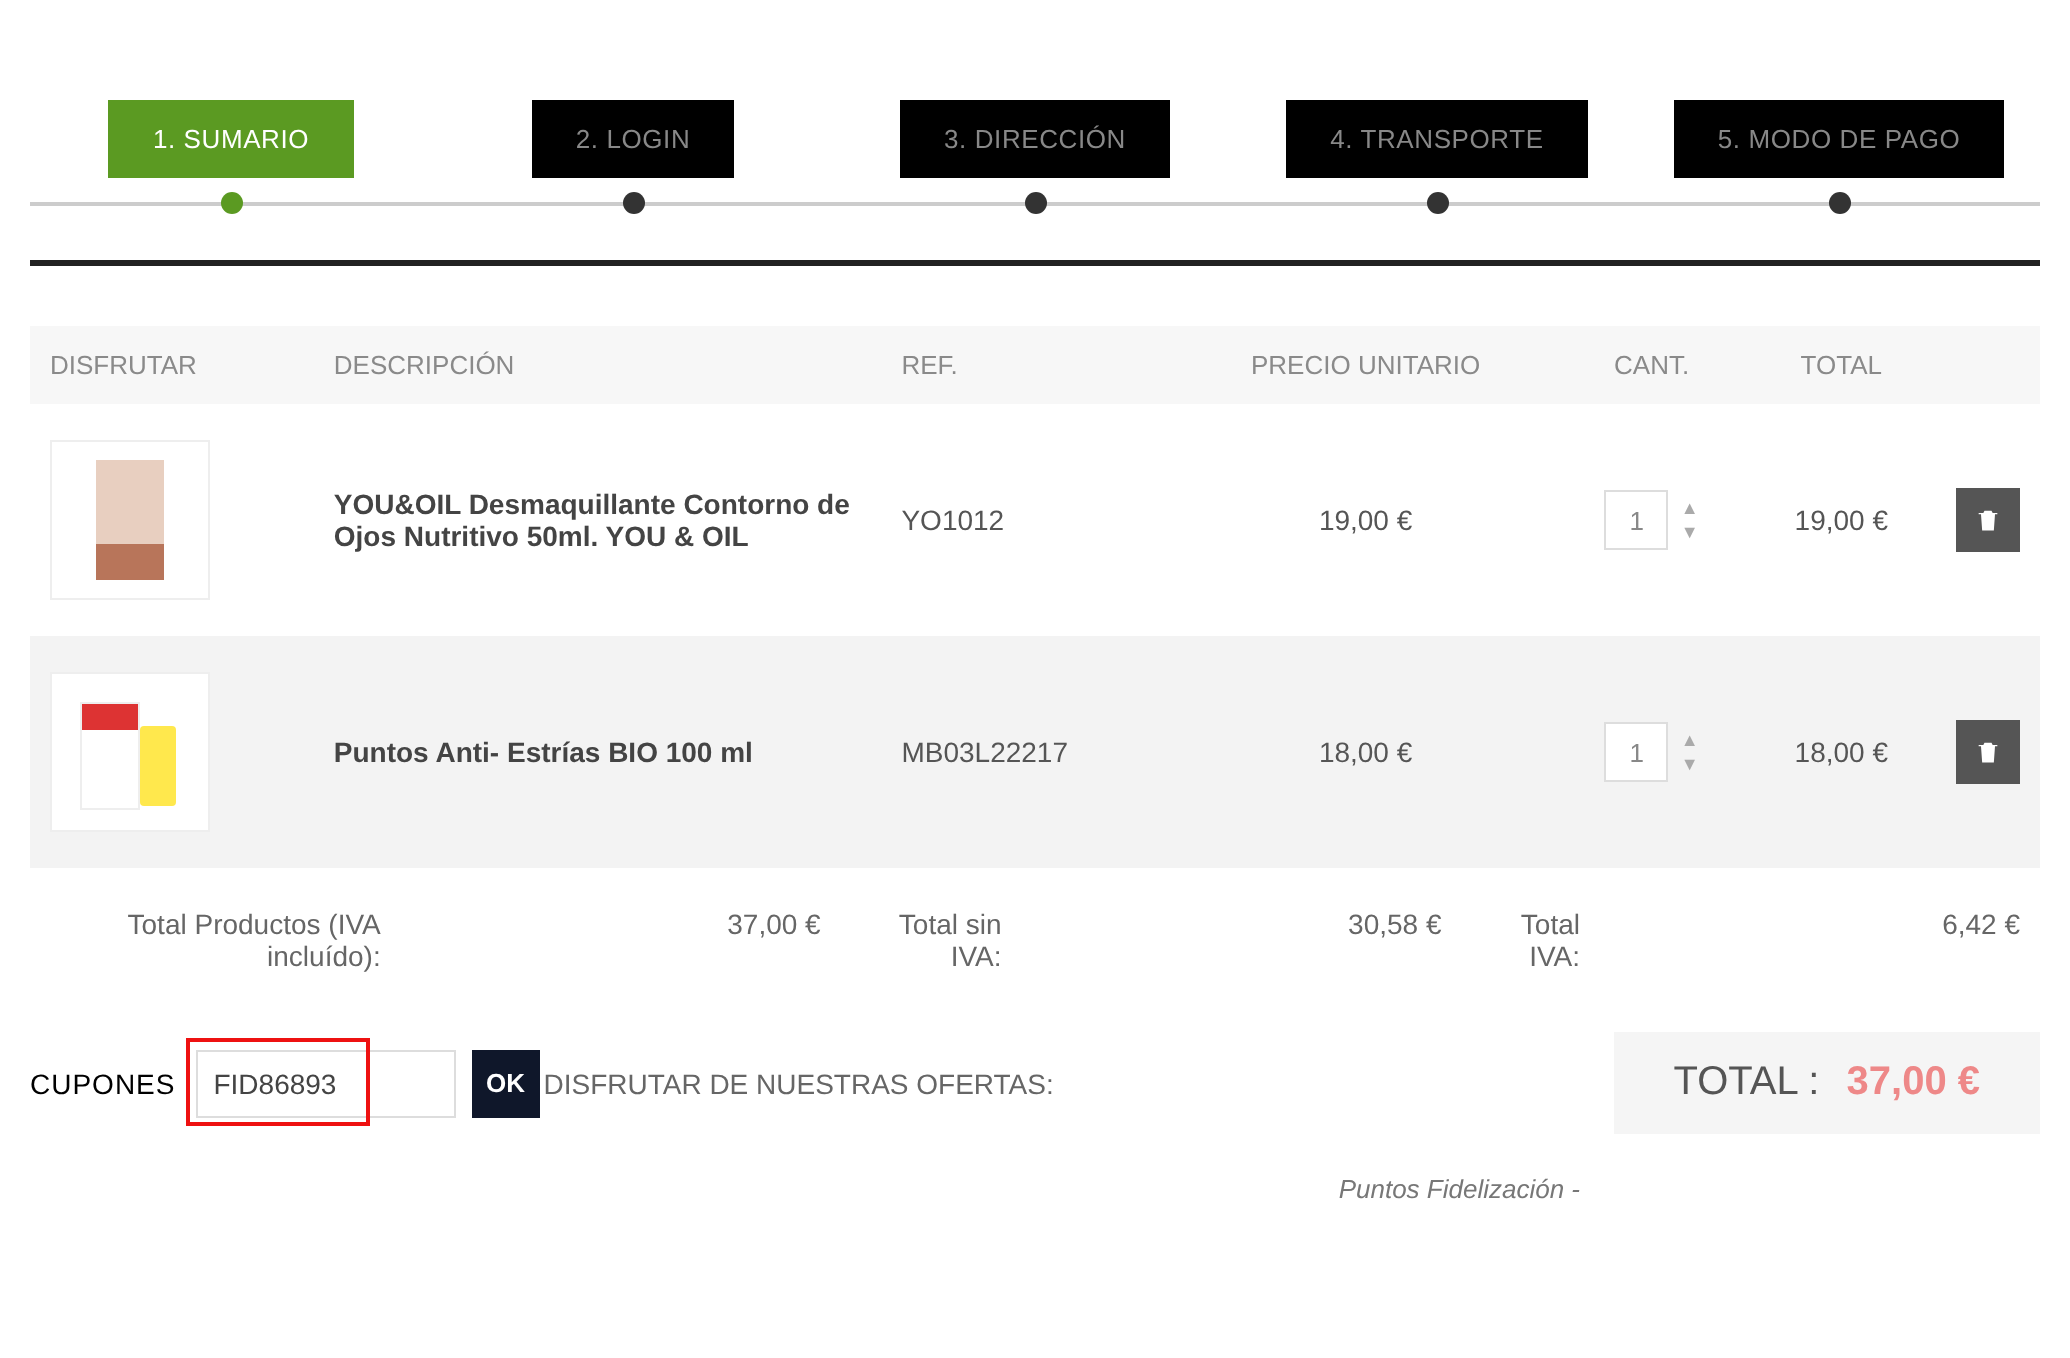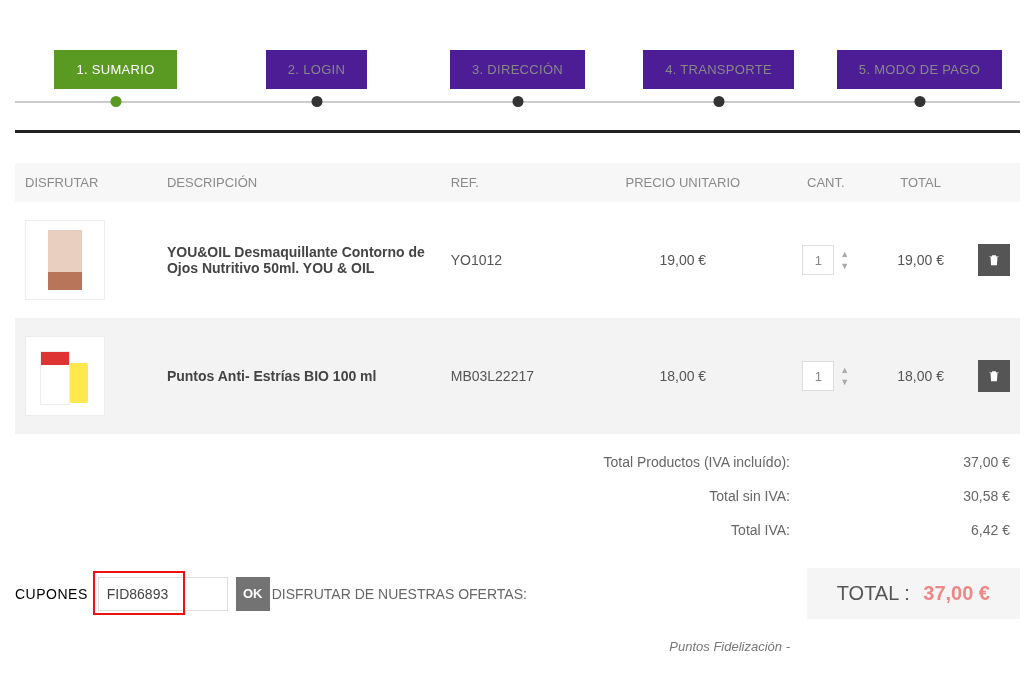--- a/index.html
+++ b/index.html
@@ -32,21 +32,21 @@
     position: relative;
   }
   .steps li {
     position: relative;
     flex: 1;
     text-align: center;
   }
   .steps li .tab {
     display: inline-block;
     padding: 12px 22px;
-    background: #4c1d95;
+    background: #000000;
     color: #888;
     font-size: 13px;
     letter-spacing: .3px;
   }
   .steps li.current .tab {
     background: #5b9a22;
     color: #fff;
   }
   .steps li .dot {
     position: absolute;
@@ -143,21 +143,21 @@
     cursor: pointer;
     display: inline-flex;
     align-items: center; justify-content: center;
   }
   .trash-btn svg { width: 14px; height: 14px; fill: #fff; }
 
   
   .totals {
     margin-top: 20px;
     display: flex;
-    flex-direction: column;
+    flex-direction: row;
     gap: 18px;
     padding-right: 10px;
   }
   .totals .row {
     display: flex;
     justify-content: flex-end;
     gap: 40px;
     font-size: 14px;
     color: #666;
   }
@@ -179,21 +179,21 @@
     color: #444;
   }
   .coupon-highlight {
     position: absolute;
     border: 2px solid #e11;
     pointer-events: none;
   }
   .coupon-ok {
     margin-left: 8px;
     width: 34px; height: 34px;
-    background: #737373;
+    background: #0f172a;
     color: #fff;
     border: none;
     font-weight: bold;
     font-size: 13px;
     cursor: pointer;
   }
   .offers-text { margin-left: 2px; font-size: 14px; color: #666; }
   .grand-total {
     margin-left: auto;
     background: #f5f5f5;

